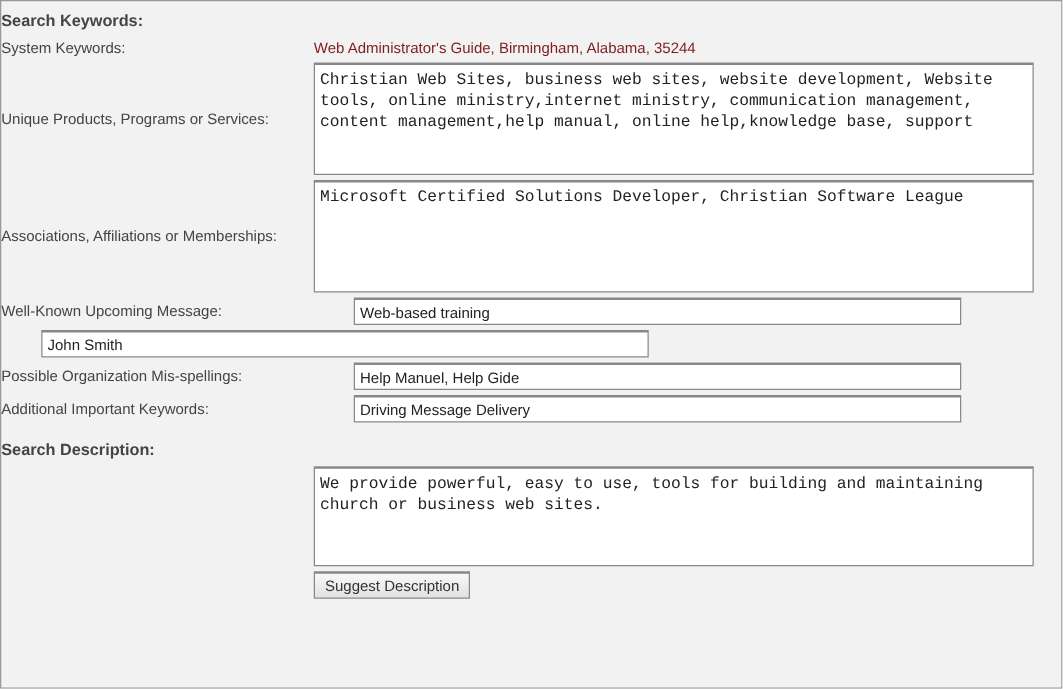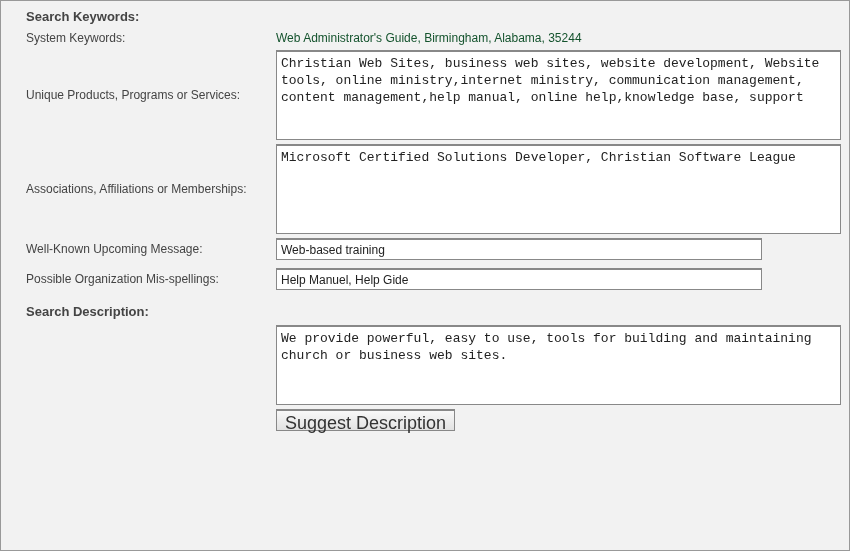--- a/index.html
+++ b/index.html
@@ -9,21 +9,21 @@
     font-family: Arial, Helvetica, sans-serif;
     font-size: 12px;
     color: #333;
     background: #fff;
   }
   .panel {
     width: 850px;
     height: 551px;
     background: #f2f2f2;
     border: 1px solid #999;
-    padding: 6px 8px 8px 25px;
+    padding: 6px 8px 8px 0;
   }
   .section-title {
     font-weight: bold;
     color: #444;
     font-size: 13px;
     margin: 2px 0 6px 0;
   }
   .row {
     display: flex;
     align-items: flex-start;
@@ -35,21 +35,21 @@
     color: #444;
     font-size: 12px;
     line-height: 16px;
     flex-shrink: 0;
   }
   .label.centered {
     align-self: center;
   }
   .value-static {
     font-size: 12px;
-    color: #14532d;
+    color: #7f1d1d;
     padding-top: 1px;
   }
   textarea.field {
     width: 576px;
     font-family: "Courier New", Courier, monospace;
     font-size: 13px;
     line-height: 17px;
     background: #fff;
     border: 1px solid #888;
     border-top: 2px solid #888;
@@ -62,25 +62,26 @@
   input.field {
     width: 486px;
     font-family: Arial, Helvetica, sans-serif;
     font-size: 12px;
     background: #fff;
     border: 1px solid #888;
     border-top: 2px solid #888;
     padding: 3px 4px;
     height: 22px;
     color: #222;
+    margin-left: 32px;
   }
   .gap { height: 8px; }
   button.suggest {
     font-family: Arial, Helvetica, sans-serif;
-    font-size: 18px;
+    font-size: 12px;
     background: linear-gradient(#f8f8f8, #e2e2e2);
     border: 1px solid #888;
     border-top: 2px solid #888;
     padding: 2px 8px;
     height: 22px;
     cursor: pointer;
     color: #333;
   }
 </style>
 </head>
@@ -104,27 +105,32 @@
     <div class="label centered">Associations, Affiliations or Memberships:</div>
     <textarea class="field tall" style="">Microsoft Certified Solutions Developer, Christian Software League</textarea>
   </div>
 
   <div class="row">
     <div class="label centered">Well-Known Upcoming Message:</div>
     <input class="field" type="text" value="Web-based training" style="">
   </div>
 
   <div class="row">
+    <input class="field" type="text" value="John Smith" style="">
   </div>
 
   <div class="row">
     <div class="label centered">Possible Organization Mis-spellings:</div>
     <input class="field" type="text" value="Help Manuel, Help Gide" style="">
   </div>
 
+  <div class="row">
+    <div class="label centered">Additional Important Keywords:</div>
+    <input class="field" type="text" value="Driving Message Delivery" style="">
+  </div>
 
   <div class="gap"></div>
 
   <div class="section-title">Search Description:</div>
 
   <div class="row">
     <div class="label"></div>
     <textarea class="field desc" style="">We provide powerful, easy to use, tools for building and maintaining church or business web sites.</textarea>
   </div>
 

